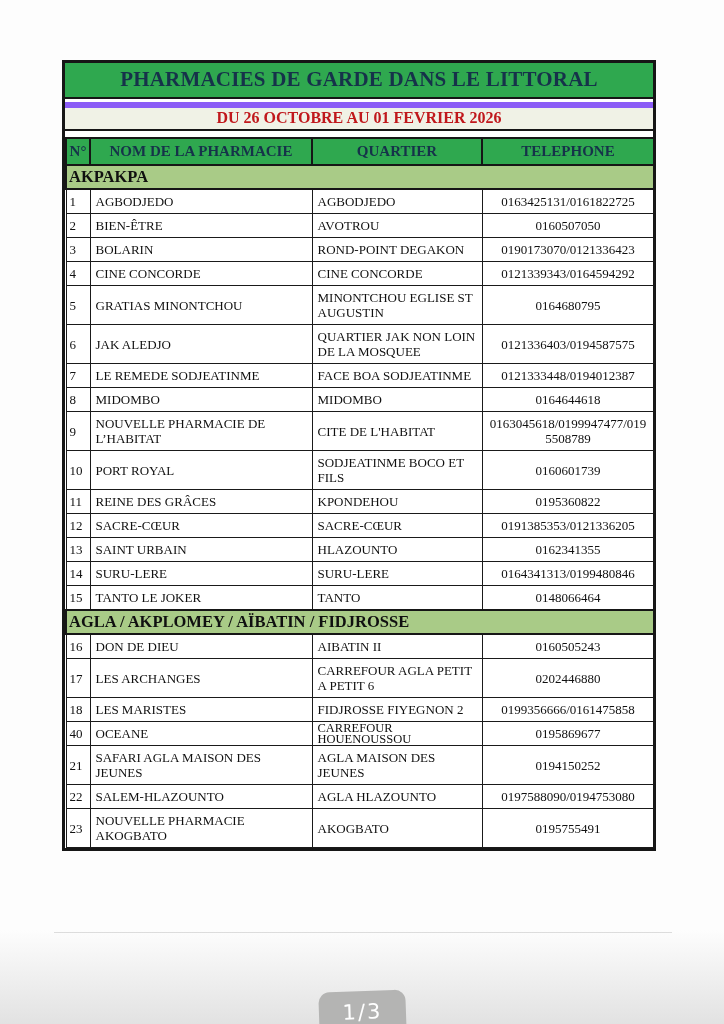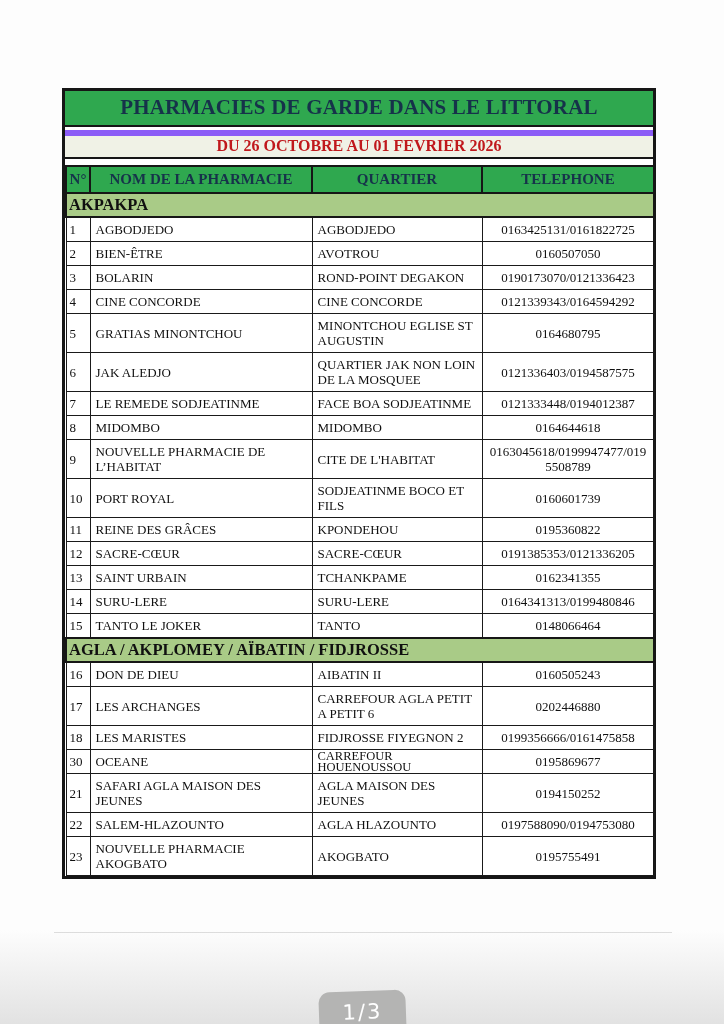--- a/index.html
+++ b/index.html
@@ -8,21 +8,20 @@
     position:relative;
     background:#fdfdfd;
     font-family:"Liberation Serif", serif;
   }
 
   
   .doc {
     position:absolute; left:62px; top:60px; width:594px;
     background:#ffffff;
     border:3px solid #161616;
-    margin-top:28px;
   }
   .band {
     width:100%; text-align:center;
     font-weight:bold;
   }
   .band-title {
     background:#2fa84f;
     color:#16324a;
     font-size:21px;
     letter-spacing:.2px;
@@ -218,21 +217,21 @@
         </tr>
         <tr data-num="12">
           <td class="c-num">12</td>
           <td class="c-name">SACRE-CŒUR</td>
           <td class="c-quartier">SACRE-CŒUR</td>
           <td class="c-tel">0191385353/0121336205</td>
         </tr>
         <tr data-num="13">
           <td class="c-num">13</td>
           <td class="c-name">SAINT URBAIN</td>
-          <td class="c-quartier">TCHANKPAME</td>
+          <td class="c-quartier">HLAZOUNTO</td>
           <td class="c-tel">0162341355</td>
         </tr>
         <tr data-num="14">
           <td class="c-num">14</td>
           <td class="c-name">SURU-LERE</td>
           <td class="c-quartier">SURU-LERE</td>
           <td class="c-tel">0164341313/0199480846</td>
         </tr>
         <tr data-num="15">
           <td class="c-num">15</td>
@@ -255,21 +254,21 @@
           <td class="c-quartier">CARREFOUR AGLA PETIT A PETIT 6</td>
           <td class="c-tel">0202446880</td>
         </tr>
         <tr data-num="18">
           <td class="c-num">18</td>
           <td class="c-name">LES MARISTES</td>
           <td class="c-quartier">FIDJROSSE FIYEGNON 2</td>
           <td class="c-tel">0199356666/0161475858</td>
         </tr>
         <tr data-num="20">
-          <td class="c-num">30</td>
+          <td class="c-num">40</td>
           <td class="c-name">OCEANE</td>
           <td class="c-quartier">CARREFOUR HOUENOUSSOU</td>
           <td class="c-tel">0195869677</td>
         </tr>
         <tr data-num="21">
           <td class="c-num">21</td>
           <td class="c-name">SAFARI AGLA MAISON DES JEUNES</td>
           <td class="c-quartier">AGLA MAISON DES JEUNES</td>
           <td class="c-tel">0194150252</td>
         </tr>

